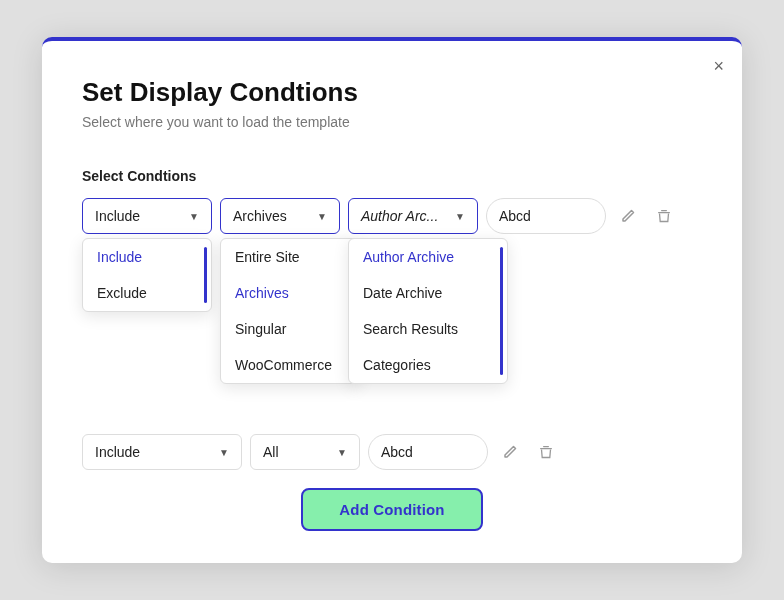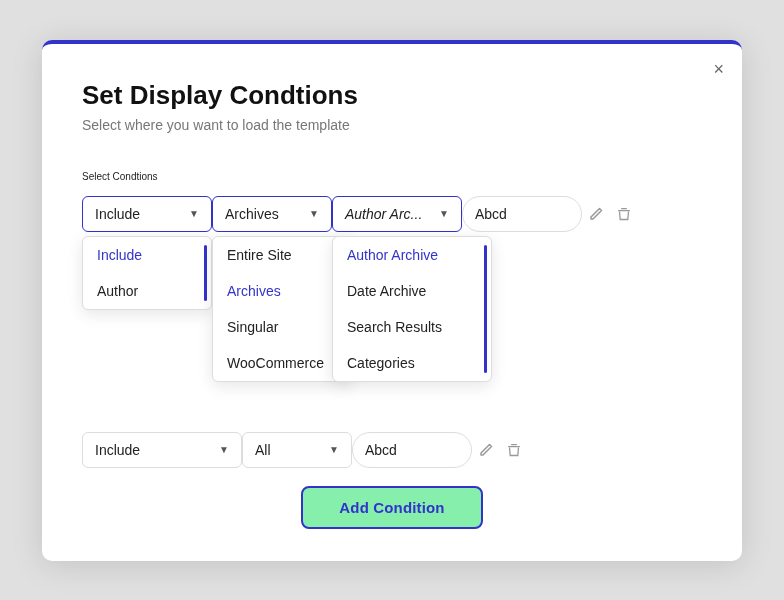--- a/index.html
+++ b/index.html
@@ -55,28 +55,29 @@
     }
     .modal-subtitle {
       color: #777;
       font-size: 14px;
       margin-top: 6px;
     }
     .modal-body {
       padding: 28px 40px 32px;
     }
     .section-label {
-      font-size: 10px;
-      font-weight: 400;
+      font-size: 14px;
+      font-weight: 700;
       color: #222;
       margin-bottom: 14px;
     }
     .condition-row {
       display: flex;
       align-items: center;
+      gap: 8px;
       margin-bottom: 5px;
       position: relative;
     }
     .dropdown-wrapper {
       position: relative;
       display: inline-block;
     }
     .dropdown-btn {
       display: flex;
       align-items: center;
@@ -186,21 +187,21 @@
 
       <div class="condition-row">
 
         <div class="dropdown-wrapper">
           <button class="dropdown-btn include-dropdown open">
             <span>Include</span>
             <span class="dropdown-arrow">▼</span>
           </button>
           <div class="dropdown-menu">
             <div class="dropdown-menu-item active">Include</div>
-            <div class="dropdown-menu-item">Author</div>
+            <div class="dropdown-menu-item">Exclude</div>
             <div class="dropdown-scrollbar-indicator"></div>
           </div>
         </div>
 
         <div class="dropdown-wrapper">
           <button class="dropdown-btn archives-dropdown open">
             <span>Archives</span>
             <span class="dropdown-arrow">▼</span>
           </button>
           <div class="dropdown-menu wide">

